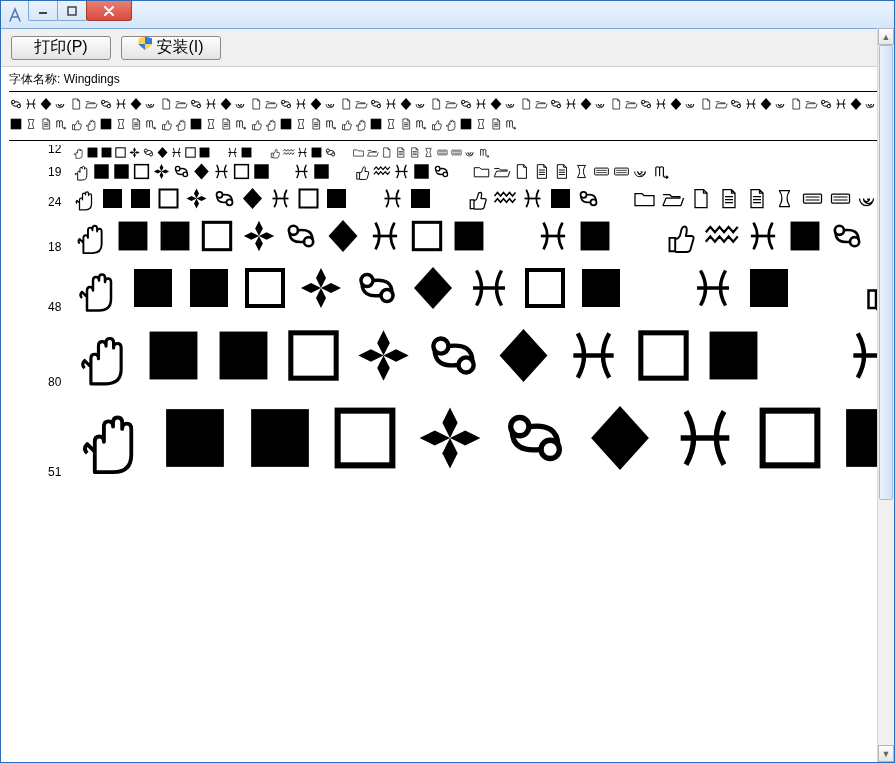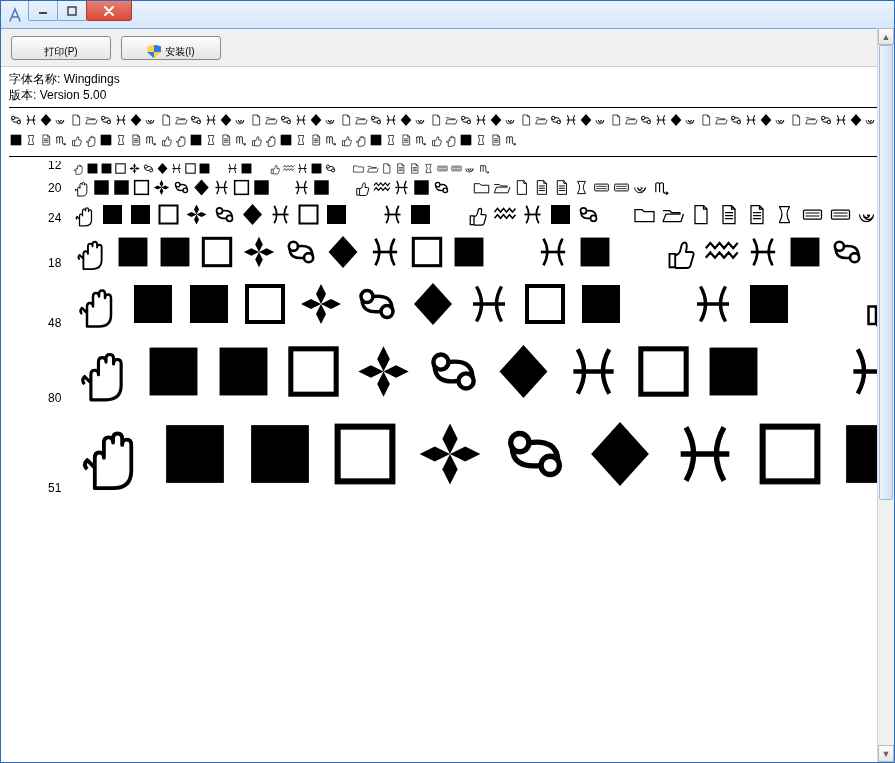--- a/index.html
+++ b/index.html
@@ -61,25 +61,25 @@
     border-bottom: 1px solid #d0d0d0;
     display: flex;
     align-items: center;
     padding: 0 10px;
     gap: 10px;
   }
   .tb-btn {
     height: 24px;
     min-width: 100px;
     padding: 0 8px;
-    font-size: 10px;
+    font-size: 16px;
     border: 1px solid #8a8a8a;
     border-radius: 3px;
     background: linear-gradient(#fefefe, #e4e4e4);
-    display: inline-flex; align-items: flex-end; justify-content: center;
+    display: inline-flex; align-items: flex-start; justify-content: center;
     gap: 4px;
     cursor: pointer;
   }
   .shield {
     width:14px; height:14px; display:inline-block;
     background: conic-gradient(#2a7de1 0 90deg, #ffd24a 90deg 180deg, #2a7de1 180deg 270deg, #ffd24a 270deg 360deg);
     clip-path: polygon(50% 0, 100% 15%, 100% 55%, 50% 100%, 0 55%, 0 15%);
   }
 
   .content {
@@ -186,21 +186,20 @@
       <span>打印(P)</span>
     </button>
     <button class="tb-btn">
       <span class="shield"></span>
       <span>安装(I)</span>
     </button>
   </div>
 
   <div class="content">
     <div class="meta-line">字体名称: Wingdings</div>
-    <div class="meta-line">版本: Version 5.00</div>
     <hr class="hr">
 
     <div id="charset">
         <div class="charset-row"><span class="g" style="width: 14px; height: 14px; margin-right: 1px;">
             <svg width="14" height="14" viewBox="0 0 100 100">
   <circle cx="30" cy="35" r="12" fill="none" stroke="#000" stroke-width="7"></circle>
   <path d="M42 35 Q80 30 80 60" fill="none" stroke="#000" stroke-width="7"></path>
   <circle cx="70" cy="65" r="12" fill="none" stroke="#000" stroke-width="7"></circle>
   <path d="M58 65 Q20 70 20 40" fill="none" stroke="#000" stroke-width="7"></path>
             </svg>
@@ -801,21 +800,21 @@
               </svg>
             </span>
             <span class="g" style="width: 13px; height: 13px; margin-right: 1px;">
               <svg width="13" height="13" viewBox="0 0 100 100">
                 <path d="M20 30 V72 M20 30 Q30 20 40 30 V72 M40 30 Q50 20 60 30 V68 Q60 80 72 80 L80 80 M76 74 L84 80 L76 86" fill="none" stroke="#000" stroke-width="6" stroke-linecap="round"></path>
               </svg>
             </span>
           </div>
         </div>
         <div class="sample-row" style="height: 23px;">
-          <div class="size-label">20</div>
+          <div class="size-label">19</div>
           <div class="glyph-run">
             <span class="g" style="width: 19px; height: 19px; margin-right: 1px;">
               <svg width="19" height="19" viewBox="0 0 100 100">
   <path d="M30 95 L30 55 Q30 48 36 48 Q42 48 42 55 L42 35 Q42 28 48 28 Q54 28 54 35 L54 30 Q54 23 60 23 Q66 23 66 30 L66 38 Q66 31 72 31 Q78 31 78 38 L78 72 Q78 95 54 95 Z
          M20 70 Q14 64 20 58 L30 68" fill="none" stroke="#000" stroke-width="5" stroke-linejoin="round"></path>
               </svg>
             </span>
             <span class="g" style="width: 19px; height: 19px; margin-right: 1px;">
               <svg width="19" height="19" viewBox="0 0 100 100">
                 <rect x="12" y="12" width="76" height="76" fill="#000"></rect>

